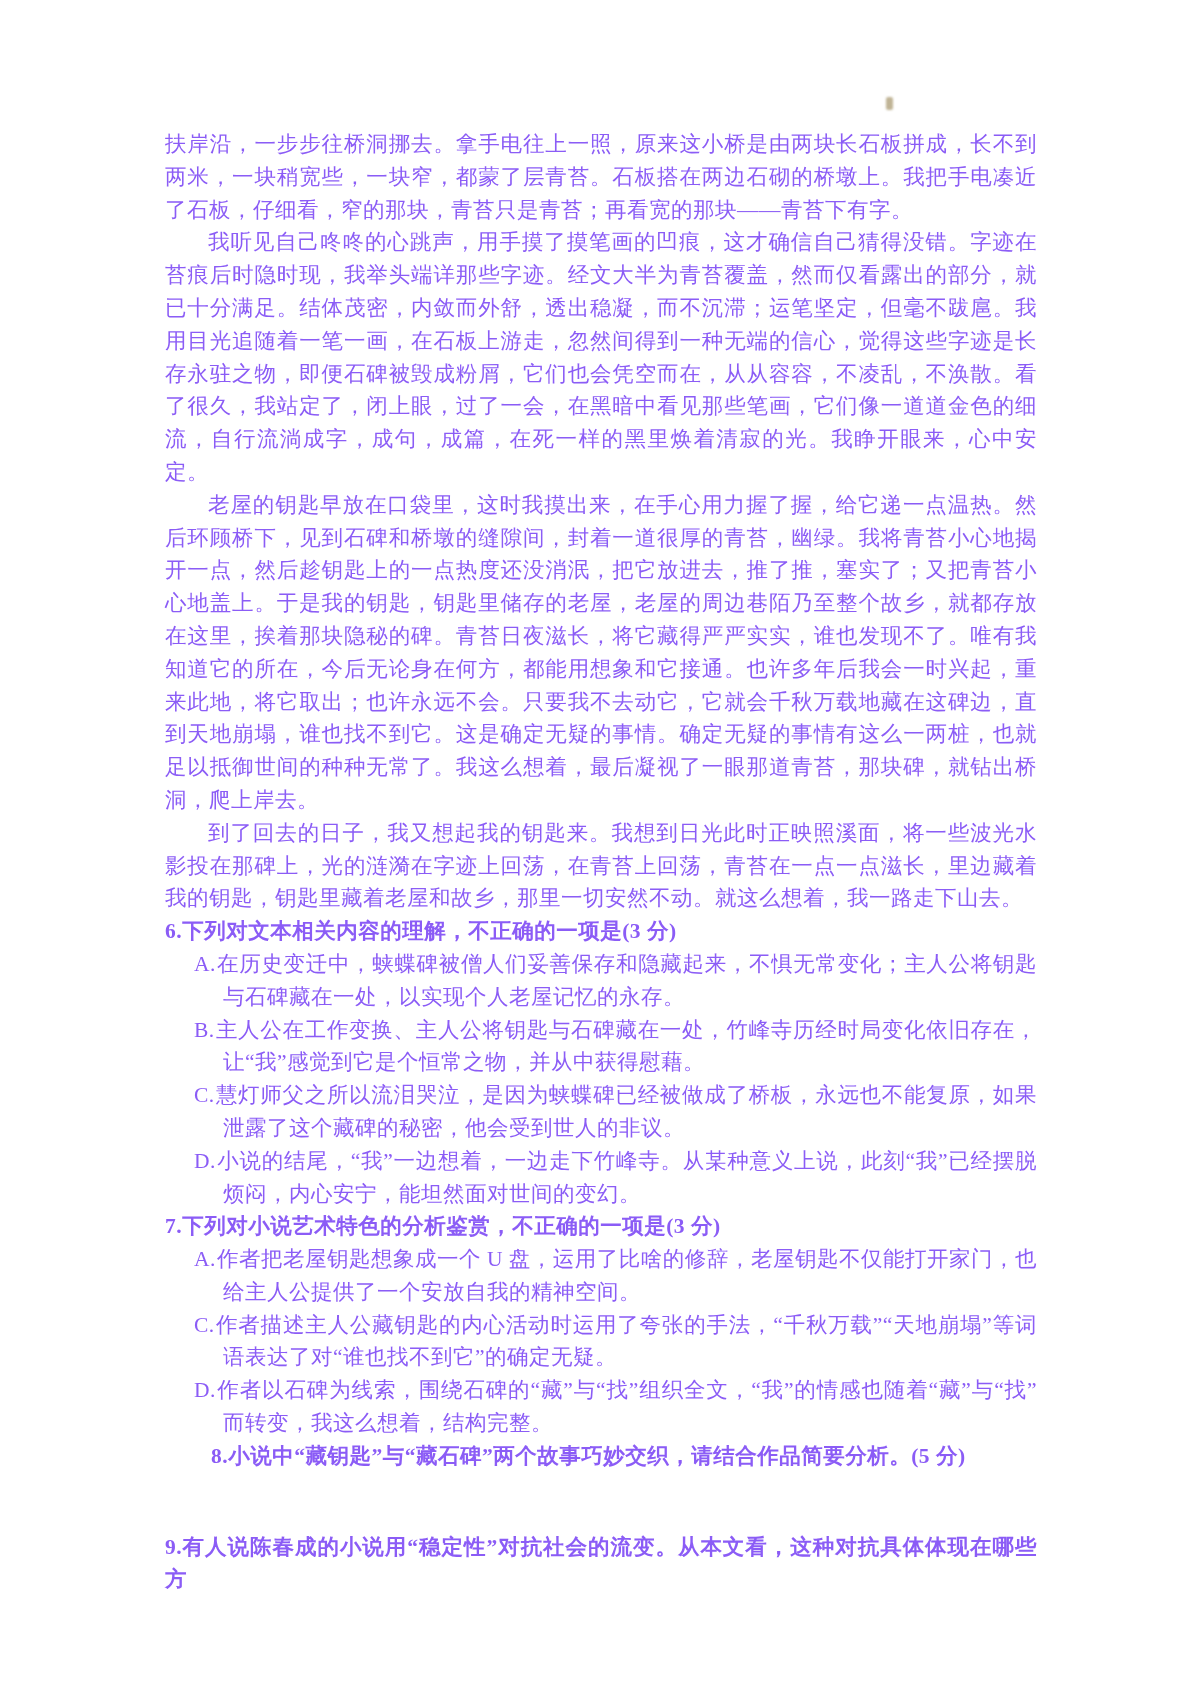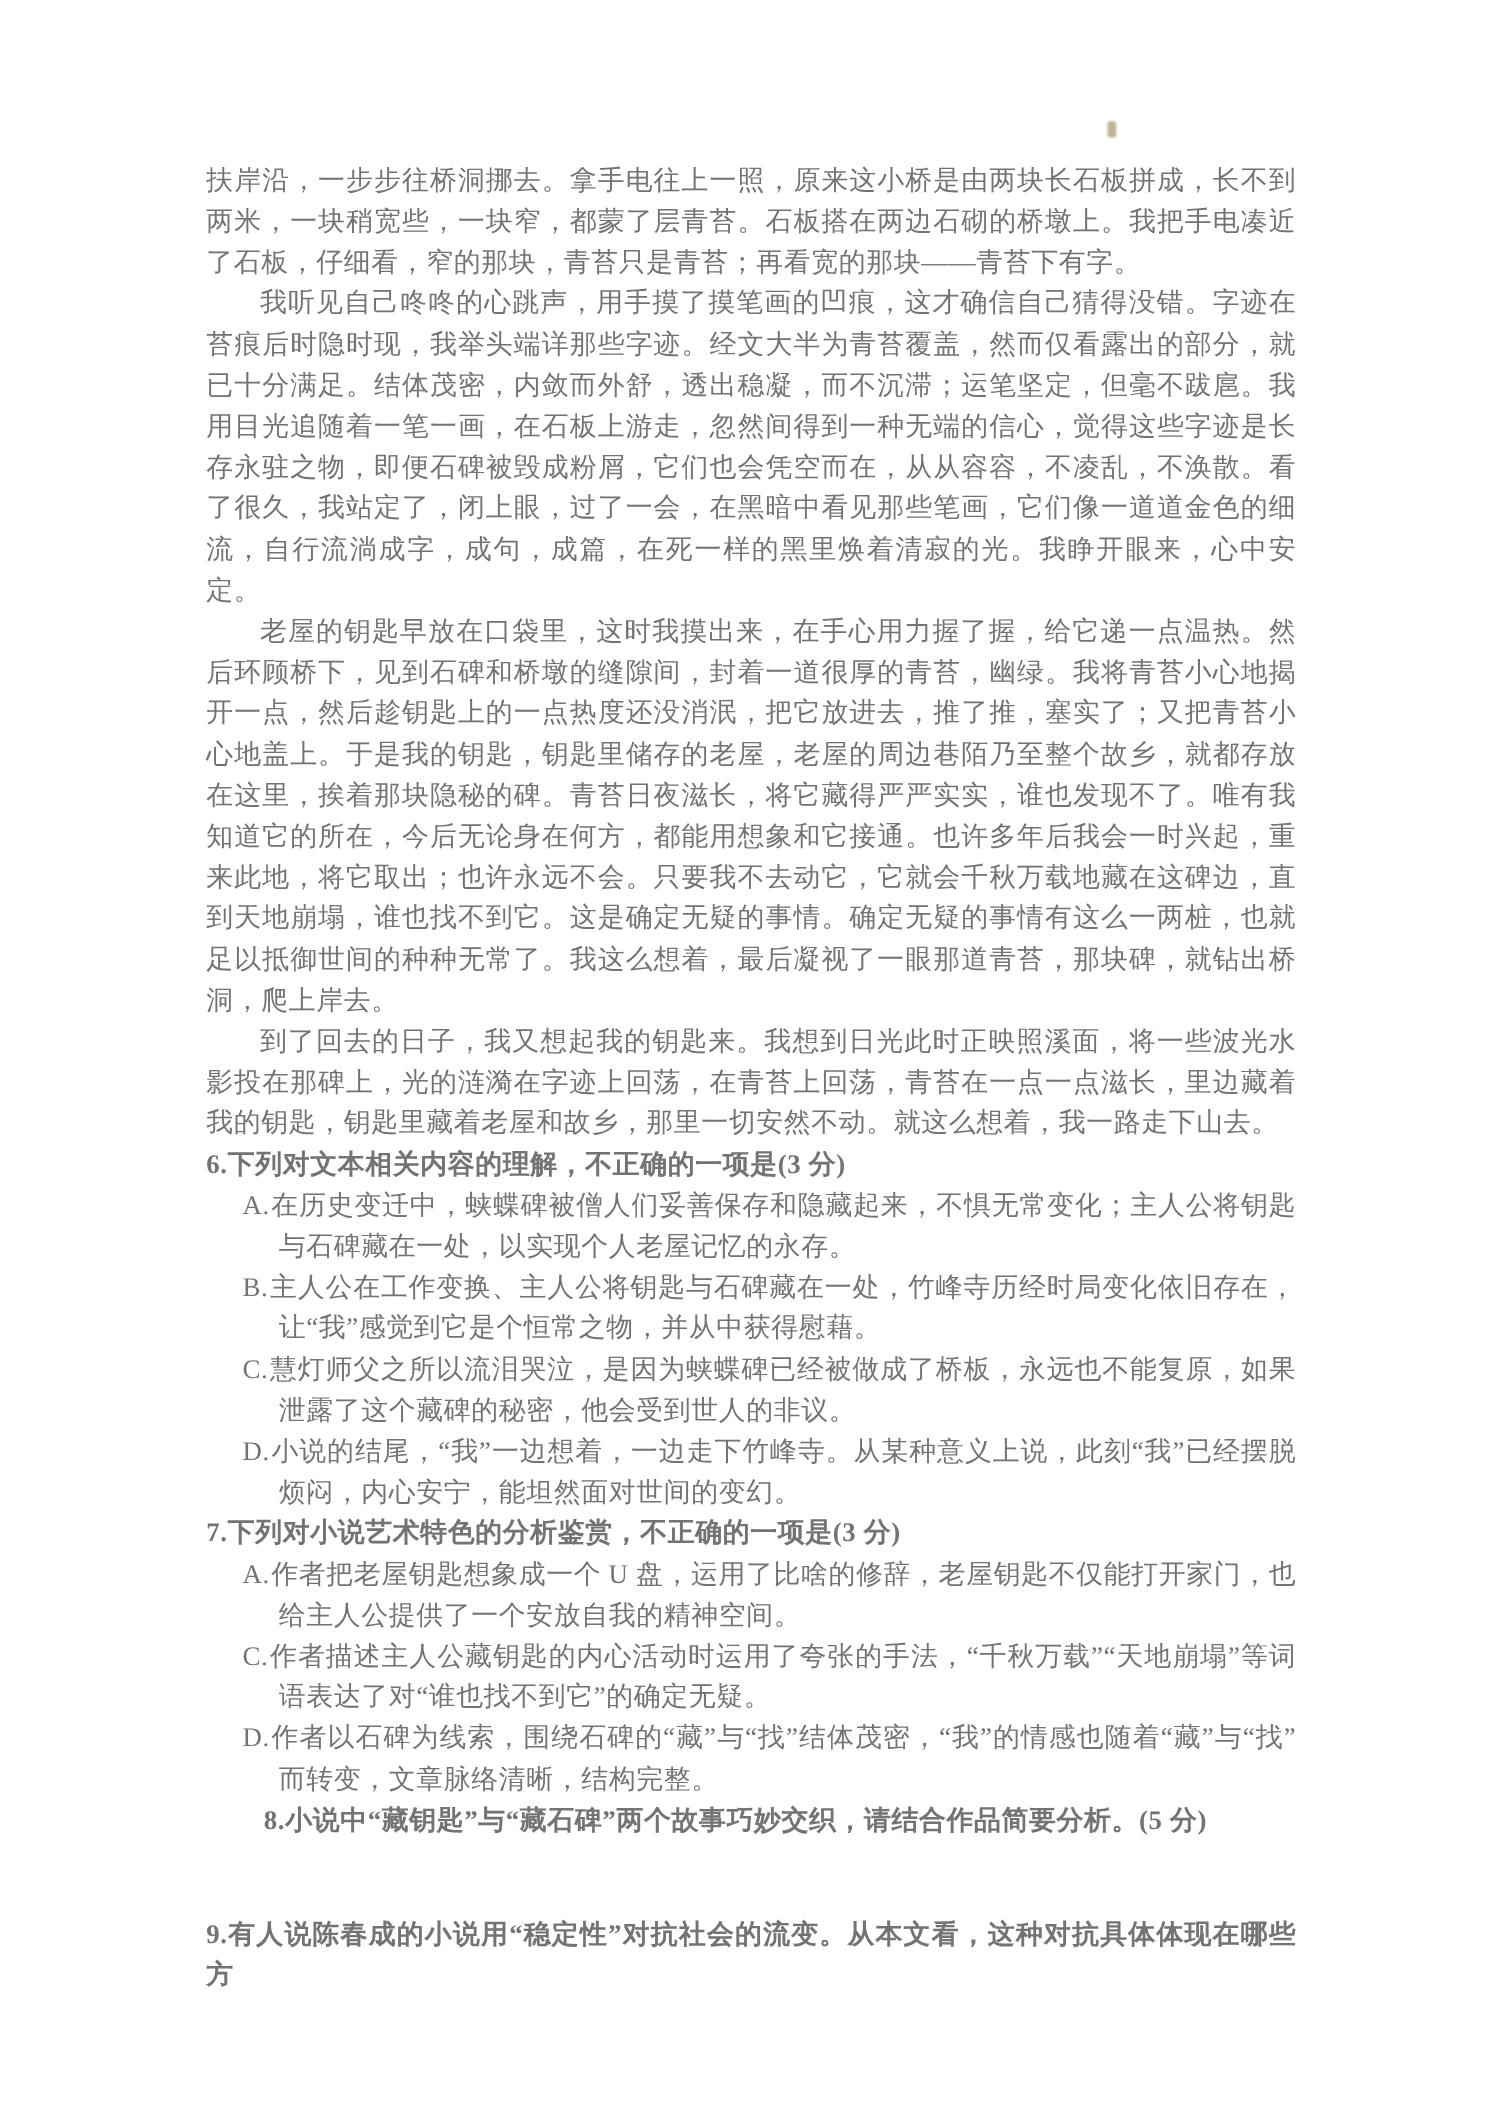--- a/index.html
+++ b/index.html
@@ -2,21 +2,21 @@
 <html lang="zh"><head>
 <meta charset="utf-8">
 <style>
   html,body{margin:0;padding:0;background:#e8e8e8;}
   .page{
     position:relative;
     width:1200px;height:1698px;
     margin:0 auto;
     background:#ffffff;
     font-family:"Liberation Serif","DejaVu Serif",serif;
-    color:#737373;
+    color:#8b5cf6;
     overflow:hidden;
   }
   .content{
     position:absolute;
     left:165px;top:128px;
     width:872px;
     font-size:21.5px;
     line-height:32.8px;
     text-align:justify;
     letter-spacing:0.5px;
@@ -56,21 +56,21 @@
       <div class="option"><span class="opt-label">A.</span><span>在历史变迁中，蛱蝶碑被僧人们妥善保存和隐藏起来，不惧无常变化；主人公将钥匙与石碑藏在一处，以实现个人老屋记忆的永存。</span></div>
       <div class="option"><span class="opt-label">B.</span><span>主人公在工作变换、主人公将钥匙与石碑藏在一处，竹峰寺历经时局变化依旧存在，让“我”感觉到它是个恒常之物，并从中获得慰藉。</span></div>
       <div class="option"><span class="opt-label">C.</span><span>慧灯师父之所以流泪哭泣，是因为蛱蝶碑已经被做成了桥板，永远也不能复原，如果泄露了这个藏碑的秘密，他会受到世人的非议。</span></div>
       <div class="option"><span class="opt-label">D.</span><span>小说的结尾，“我”一边想着，一边走下竹峰寺。从某种意义上说，此刻“我”已经摆脱烦闷，内心安宁，能坦然面对世间的变幻。</span></div>
     </div>
 
     <div class="question">
       <div class="q-stem">7.下列对小说艺术特色的分析鉴赏，不正确的一项是(3 分)</div>
       <div class="option"><span class="opt-label">A.</span><span>作者把老屋钥匙想象成一个 U 盘，运用了比啥的修辞，老屋钥匙不仅能打开家门，也给主人公提供了一个安放自我的精神空间。</span></div>
       <div class="option"><span class="opt-label">C.</span><span>作者描述主人公藏钥匙的内心活动时运用了夸张的手法，“千秋万载”“天地崩塌”等词语表达了对“谁也找不到它”的确定无疑。</span></div>
-      <div class="option"><span class="opt-label">D.</span><span>作者以石碑为线索，围绕石碑的“藏”与“找”结体茂密，“我”的情感也随着“藏”与“找”而转变，文章脉络清晰，结构完整。</span></div>
+      <div class="option"><span class="opt-label">D.</span><span>作者以石碑为线索，围绕石碑的“藏”与“找”组织全文，“我”的情感也随着“藏”与“找”而转变，我这么想着，结构完整。</span></div>
     </div>
 
     <div class="question q-gap">
       <div class="q-stem">8.小说中“藏钥匙”与“藏石碑”两个故事巧妙交织，请结合作品简要分析。(5 分)</div>
     </div>
 
     <div class="question">
       <div class="q-stem">9.有人说陈春成的小说用“稳定性”对抗社会的流变。从本文看，这种对抗具体体现在哪些方</div>
     </div>
 

